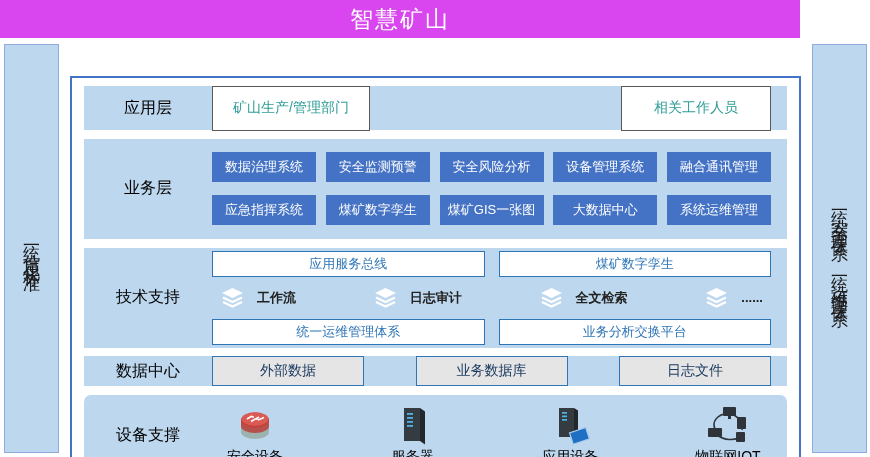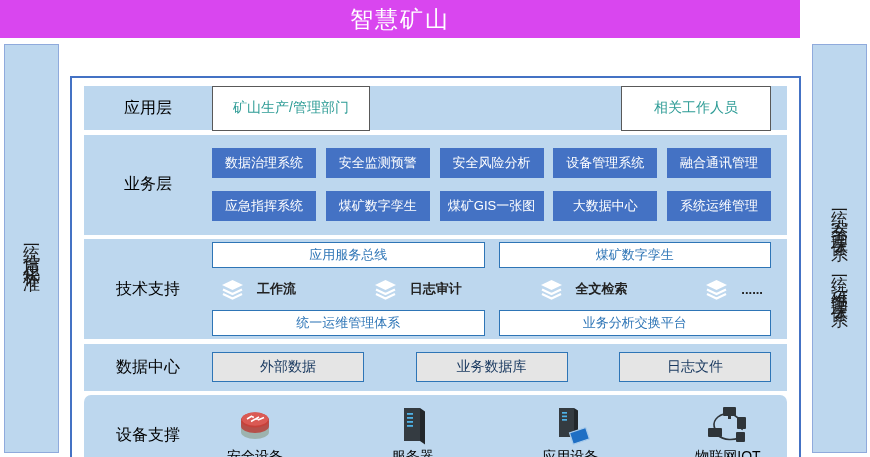--- a/index.html
+++ b/index.html
@@ -54,21 +54,21 @@
   .tech-col{display:flex;flex-direction:column;gap:9px;}
   .tech-pair{display:flex;gap:14px;}
   .tech-box{
     flex:1;height:26px;background:#fff;border:1px solid #2E75B6;box-sizing:border-box;
     color:#2E75B6;font-size:13px;display:flex;align-items:center;justify-content:center;
   }
   .mw-line{display:flex;justify-content:space-between;align-items:center;padding:0 8px;height:24px;font-weight:bold;}
   .mw-item{display:flex;align-items:center;gap:12px;font-size:13px;color:#222;}
   .mw-item svg{display:block;}
   
-  .row.data{height:47px;}
+  .row.data{height:30px;}
   .data-boxes{display:flex;justify-content:space-between;}
   .data-box{
     width:152px;height:30px;background:#e5e5e5;border:1px solid #2E75B6;box-sizing:border-box;
     color:#17375E;font-size:14px;display:flex;align-items:center;justify-content:center;
   }
   
   .row.dev{height:80px;border-radius:7px;}
   .dev-items{display:flex;justify-content:space-between;align-items:flex-end;}
   .dev-item{display:flex;flex-direction:column;align-items:center;gap:1px;min-width:86px;}
   .dev-item svg{display:block;}

